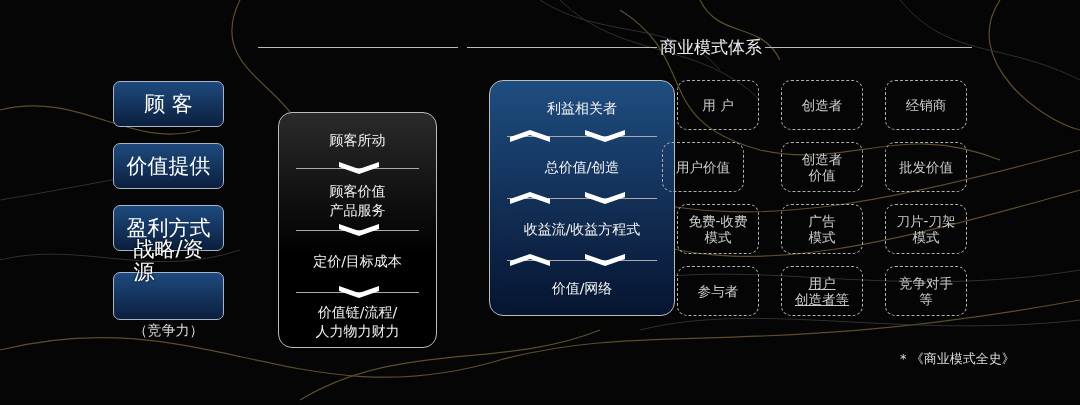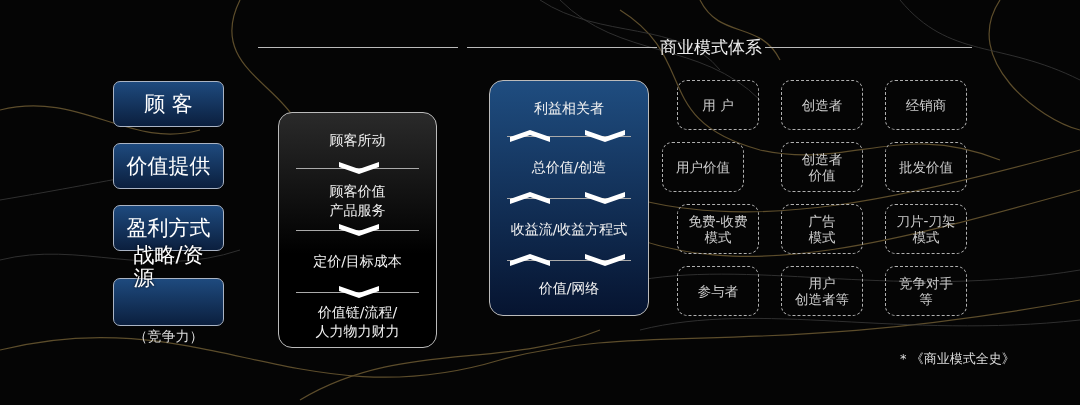--- a/index.html
+++ b/index.html
@@ -23,21 +23,21 @@
     display:flex; align-items:center; justify-content:center;
     font-size:21px; color:#fff; box-sizing:border-box;
   }
   .left-pill.tall { flex-direction:column; line-height:23px; padding-top:4px; }
   .pill-sub { font-size:14px; color:#ddd; line-height:12px; margin-top:-1px; }
   .panel {
     position:absolute; top:80px; height:236px; border:1px solid #bbb;
     border-radius:14px; box-sizing:border-box;
   }
   .panel.past { left:278px; width:159px; background:linear-gradient(#2a2a2a,#000 60%);margin-top:32px; }
-  .panel.biz  { left:489px; width:160px; background:linear-gradient(#1f4d80,#061430); }
+  .panel.biz  { left:489px; width:186px; background:linear-gradient(#1f4d80,#061430); }
   .panel-item {
     position:absolute; left:0; right:0; text-align:center; font-size:14px;
     color:#f2f2f2; line-height:19px;
   }
   .divider { position:absolute; left:17px; right:17px; height:1px; background:#aaa; }
   .chev {
     position:absolute; width:40px; height:12px;
   }
   .grid-cell {
     position:absolute; width:82px; height:50px; border:1.5px dashed #b0b0b0;
@@ -79,21 +79,21 @@
 </div>
 <div class="section-title" style="left:467px;width:505px;">
   <span class="line" style="flex:0 0 190px"></span>
   <span class="txt">商业模式体系</span>
   <span class="line"></span>
 </div>
 
 <div class="left-pill" style="top:81px;">顾 客</div>
 <div class="left-pill" style="top:143px;">价值提供</div>
 <div class="left-pill" style="top:205px;">盈利方式</div>
-<div class="left-pill tall" style="top:278px;height:48px;overflow:visible;gap:41px;">
+<div class="left-pill tall" style="top:272px;height:48px;overflow:visible;gap:41px;">
   <span style="white-space:pre-line;margin-top:-22px;text-shadow:0 0 3px #000;">战略/资
 源</span>
   <span class="pill-sub">（竞争力）</span>
 </div>
 
 <div class="panel past">
   <div class="panel-item" style="top:18px;">顾客所动</div>
   <div class="divider" style="top:55px;"></div>
   <svg class="chev" style="left:60px;top:49px;" viewBox="0 0 40 12">
       <path d="M0 0 L20 7 L40 0 L40 5 L20 12 L0 5Z" fill="#fff"></path>
@@ -151,18 +151,18 @@
 <div class="grid-cell" style="left:885px;top:142px;">批发价值</div>
 
 <div class="grid-cell" style="left:677px;top:204px;">免费-收费
 模式</div>
 <div class="grid-cell" style="left:781px;top:204px;">广告
 模式</div>
 <div class="grid-cell" style="left:885px;top:204px;">刀片-刀架
 模式</div>
 
 <div class="grid-cell" style="left:677px;top:266px;">参与者</div>
-<div class="grid-cell" style="left:781px;top:266px;">用户
+<div class="grid-cell" style="left:781px;top:266px;text-decoration:underline;">用户
 创造者等</div>
 <div class="grid-cell" style="left:885px;top:266px;">竞争对手
 等</div>
 
 <div class="footnote">* 《商业模式全史》</div>
 
 </body></html>

